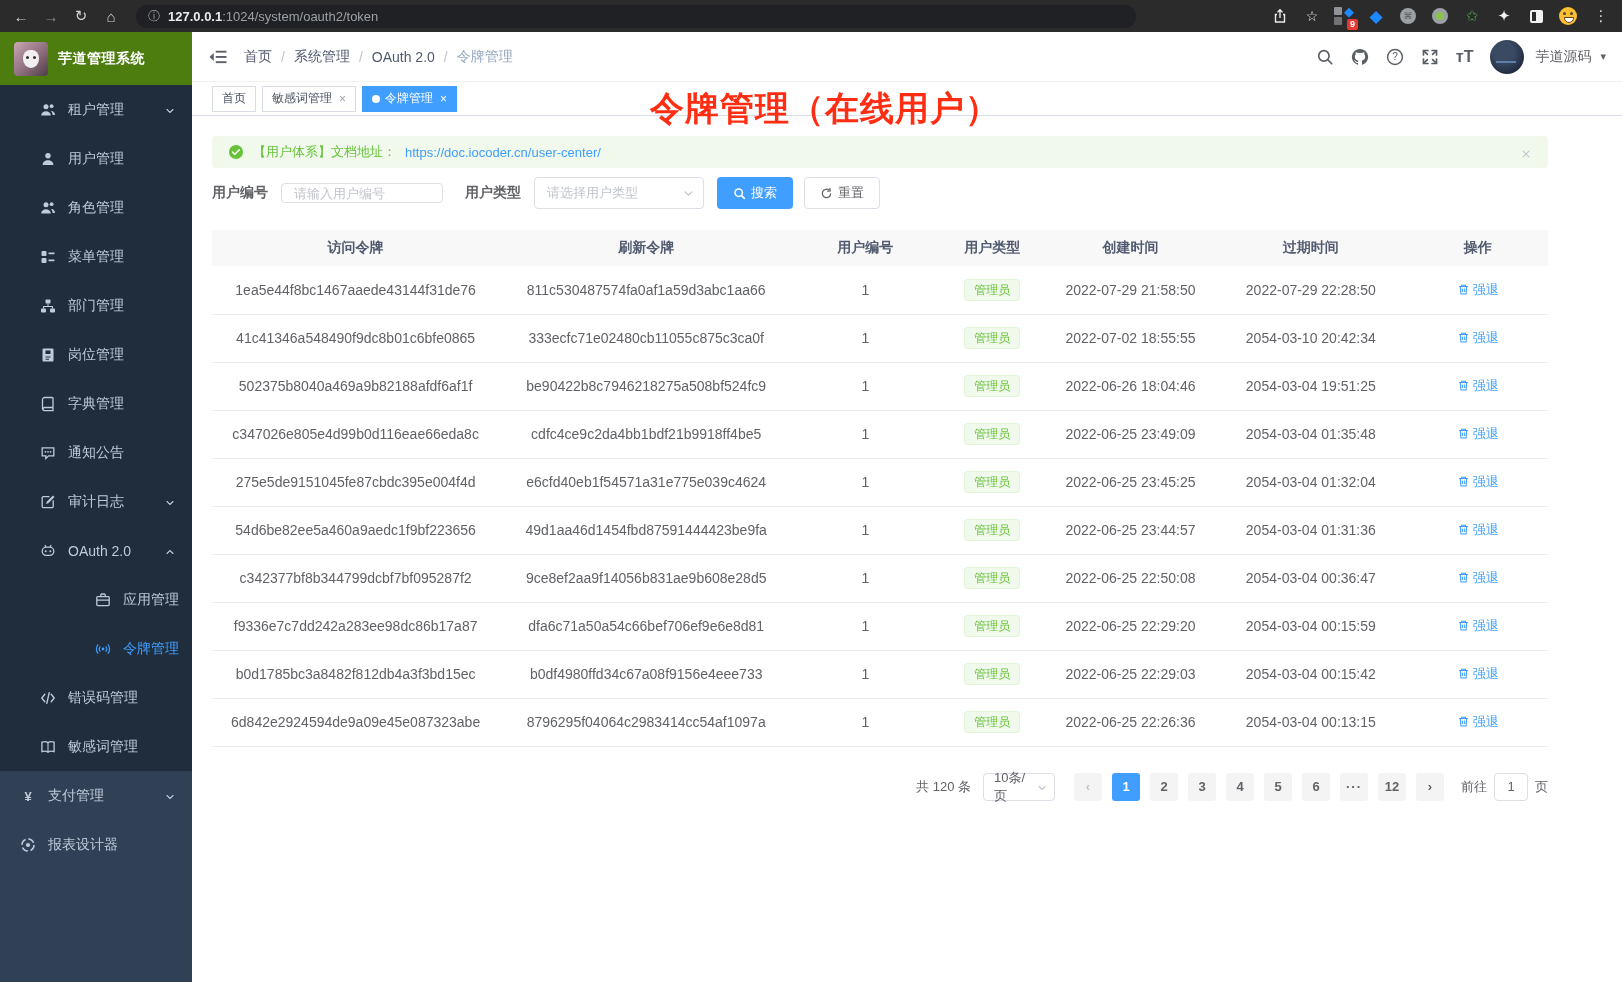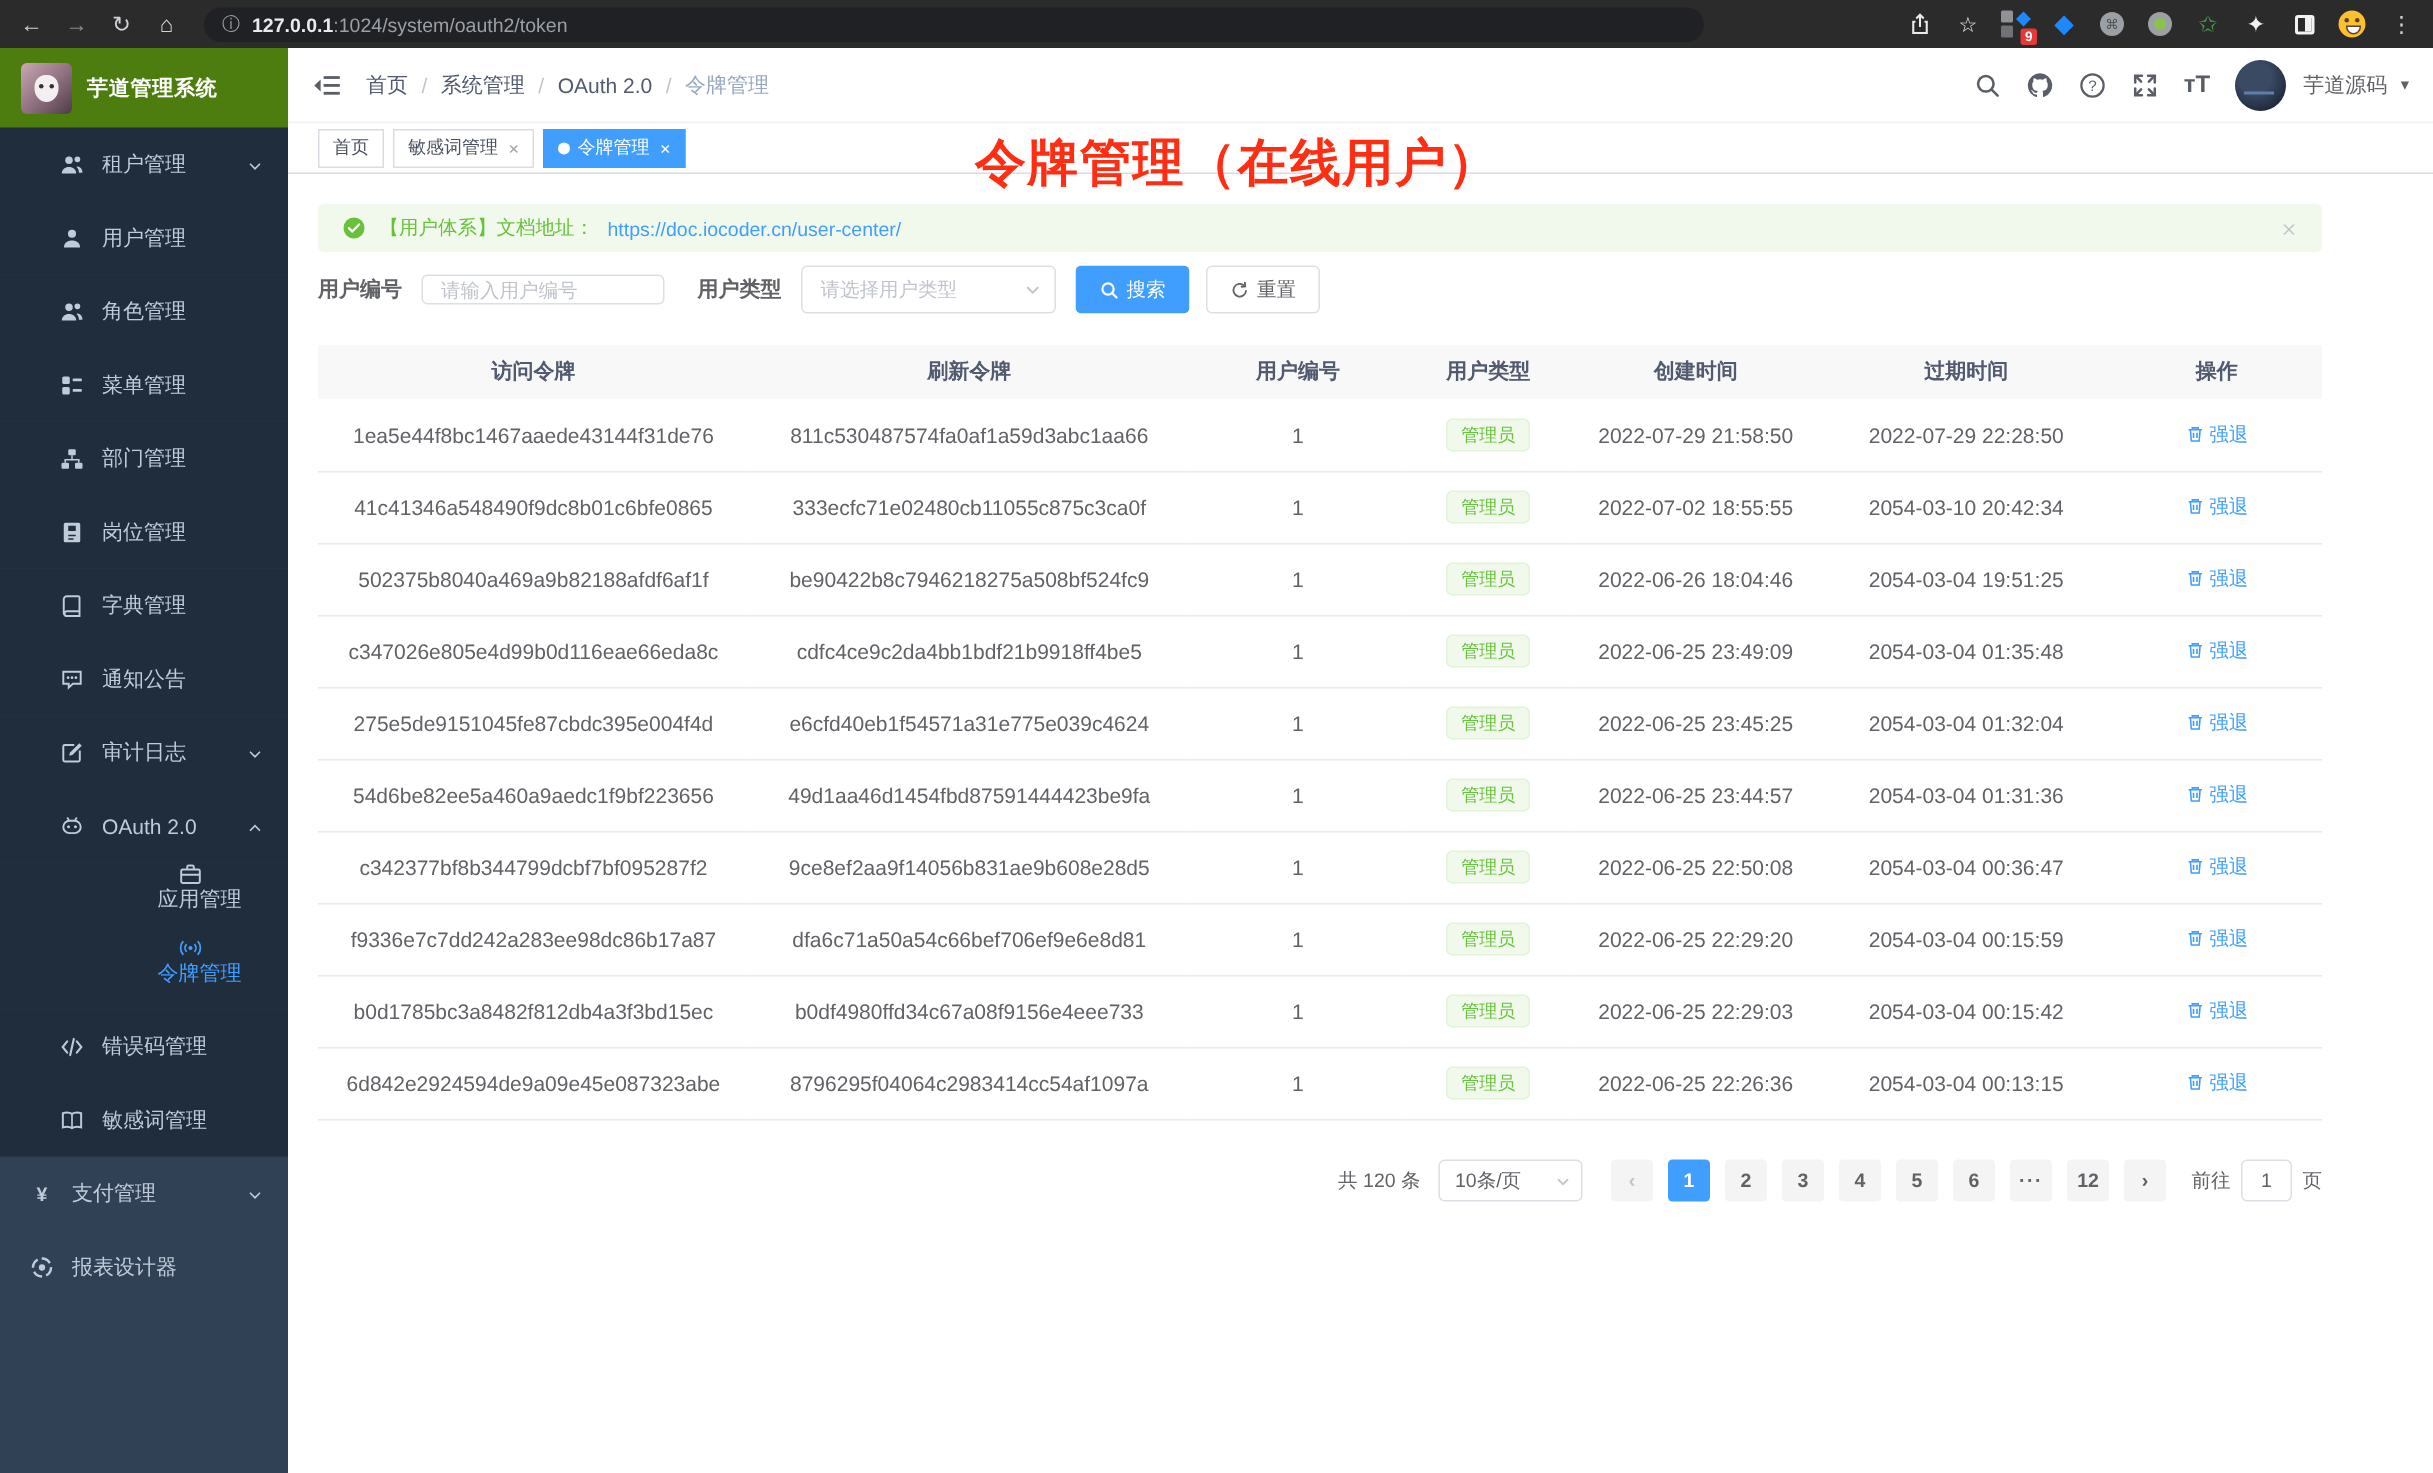--- a/index.html
+++ b/index.html
@@ -50,21 +50,21 @@
   .logo-avatar:after { content:""; position:absolute; left:12px; top:14px; width:3px; height:3px;
     border-radius:50%; background:#333; box-shadow:7px 0 0 #333; }
   .logo-title { color:#fff; font-size:14px; font-weight:700; letter-spacing:.5px; }
   .menu { flex:1; overflow:hidden; }
   .menu-item { height:49px; display:flex; align-items:center; color:#bfcbd9; font-size:14px;
     cursor:pointer; position:relative; background:#1f2d3d; }
   .menu-item .mi { width:16px; height:16px; margin-right:12px; flex:none; display:inline-flex; }
   .menu-item .mi svg { width:16px; height:16px; }
   .menu-item.ind0 { padding-left:20px; background:transparent; }
   .menu-item.ind1 { padding-left:40px; }
-  .menu-item.ind2 { padding-left:74px;flex-direction:column; }
+  .menu-item.ind2 { padding-left:95px; }
   .menu-item.active { color:#409eff; }
   .menu-item .arrow { position:absolute; right:16px; width:12px; height:12px; color:#bfcbd9; }
   .menu-item .arrow svg { width:12px; height:12px; }
 
   
   .main { flex:1; display:flex; flex-direction:column; position:relative; background:#fff; min-width:0; }
 
   .navbar { height:50px; display:flex; align-items:center; padding:0 16px; flex:none;
     border-bottom:1px solid #f1f1f1; }
   .hamburger { width:20px; height:20px; color:#5a5e66; margin-right:16px; cursor:pointer; }
@@ -140,21 +140,21 @@
     background:#f0f9eb; border:1px solid #e1f3d8; border-radius:4px; line-height:16px; }
   .kick-link { color:#409eff; font-size:13px; cursor:pointer; display:inline-flex;
     align-items:center; gap:3px; }
   .kick-link .tico { width:13px; height:13px; display:inline-flex; }
   .kick-link .tico svg { width:13px; height:13px; }
 
   
   .pagination { margin-top:26px; display:flex; align-items:center; justify-content:flex-end;
     font-size:13px; color:#606266; }
   .pg-total { margin-right:12px; }
-  .pg-size { width:96px; height:28px; border:1px solid #dcdfe6; border-radius:4px;
+  .pg-size { width:72px; height:28px; border:1px solid #dcdfe6; border-radius:4px;
     display:flex; align-items:center; padding:0 22px 0 10px; position:relative; cursor:pointer;
     margin-right:14px; color:#606266; }
   .pg-size .sel-arrow { position:absolute; right:6px; top:8px; width:12px; height:12px; color:#c0c4cc; }
   .pg-size .sel-arrow svg { width:12px; height:12px; }
   .pg-btn { min-width:28px; height:28px; background:#f4f4f5; border-radius:3px; margin:0 5px;
     display:inline-flex; align-items:center; justify-content:center; cursor:pointer;
     color:#606266; font-weight:700; font-size:13px; }
   .pg-btn.nav-disabled { color:#c0c4cc; }
   .pg-btn.active { background:#409eff; color:#fff; }
   .pg-btn.more { letter-spacing:1px; color:#606266; }

